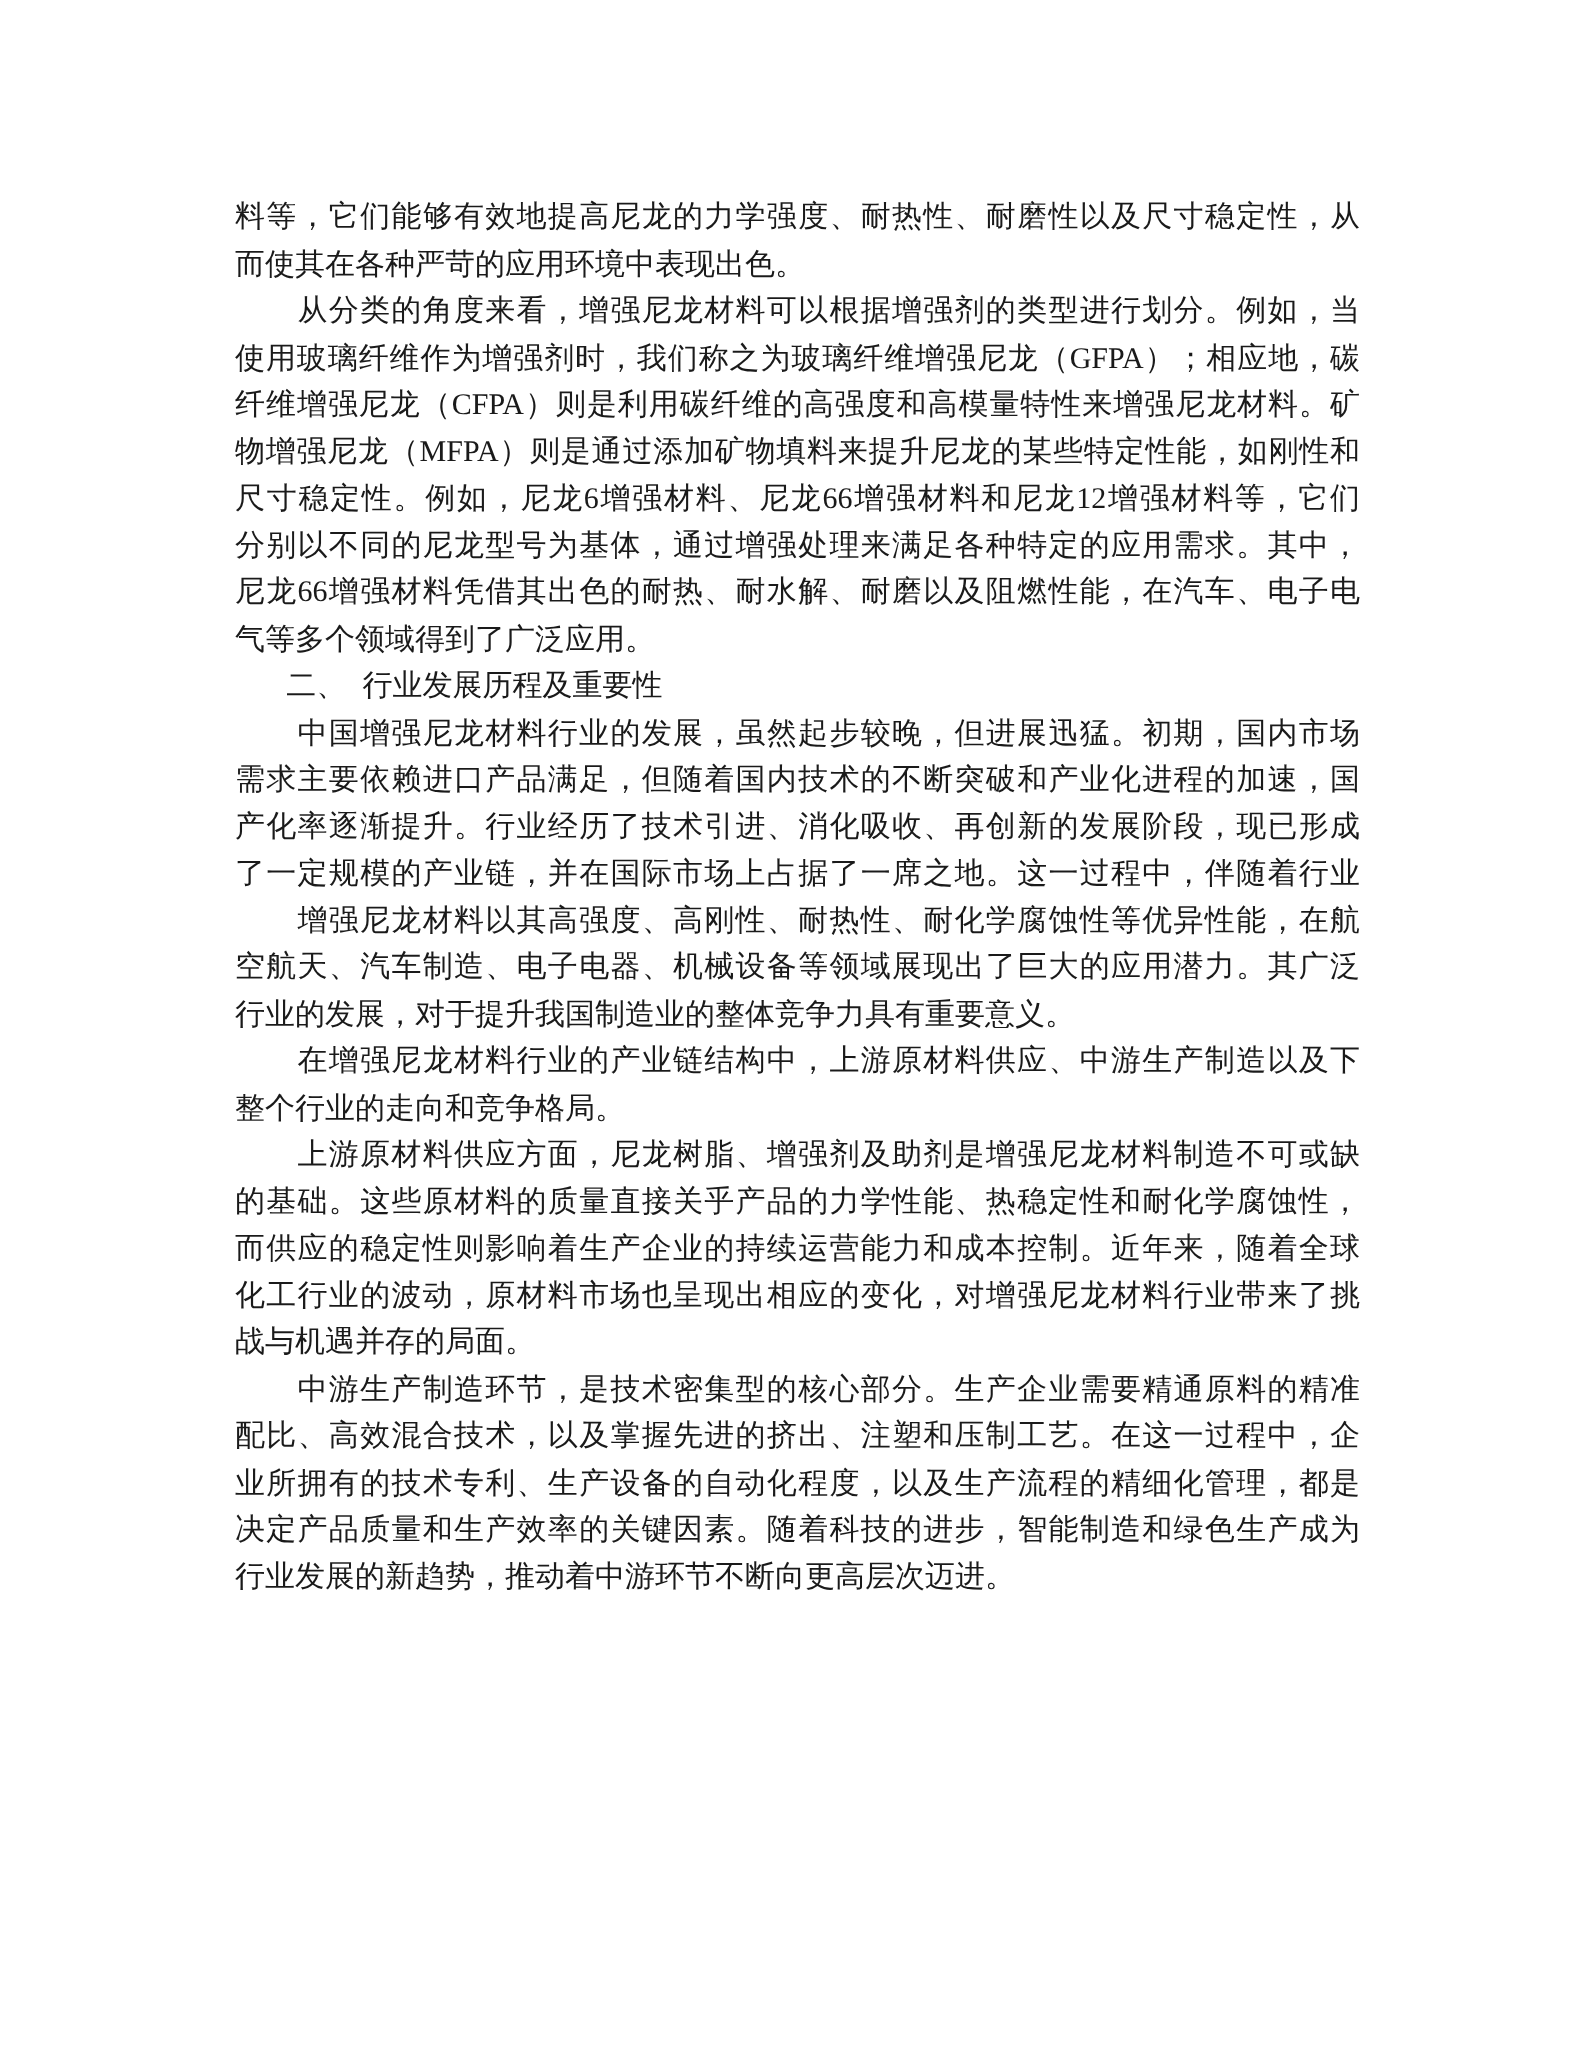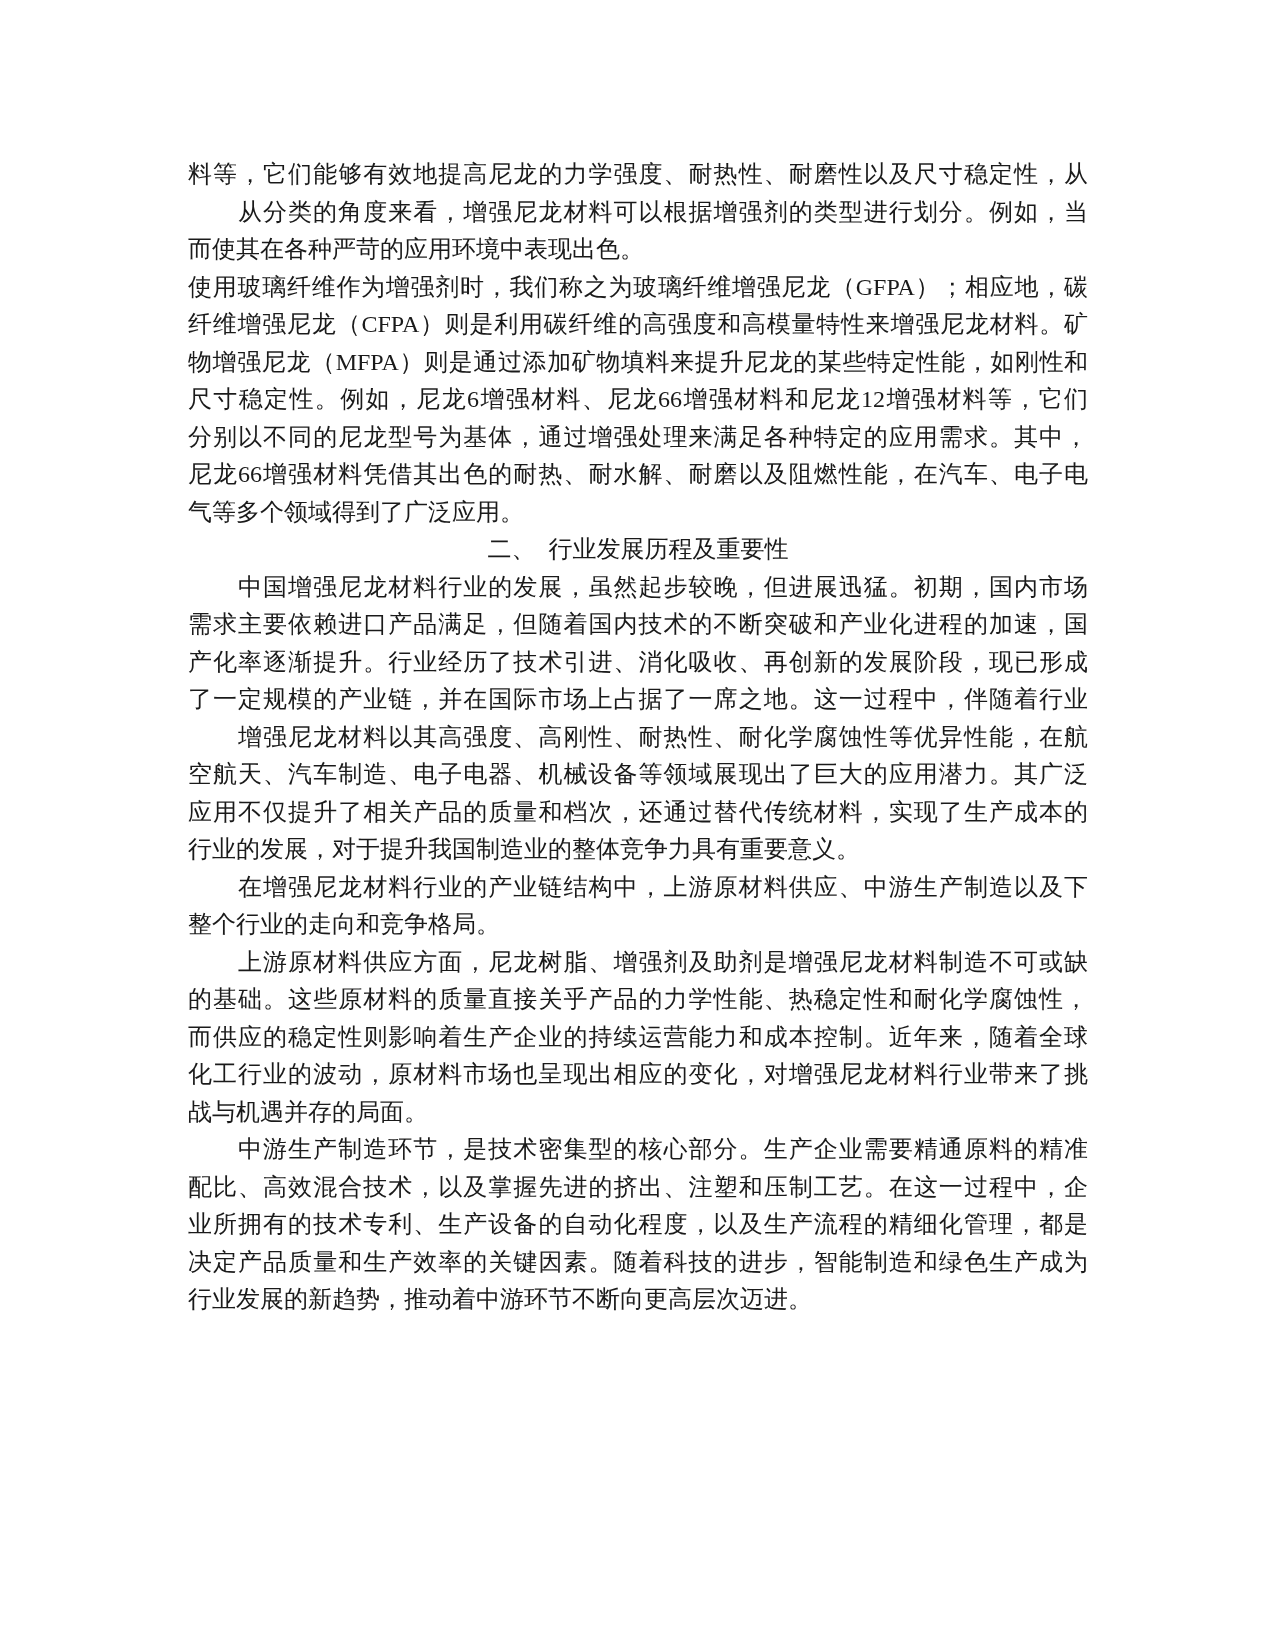--- a/index.html
+++ b/index.html
@@ -42,54 +42,54 @@
   
   .indent {
     text-indent: 50px;
   }
   
   .end {
     text-align: left;
   }
   
   .heading {
-    text-align: center;
+    text-align: left;
+    margin-left: 41px;
   }
   .heading .ht {
     margin-left: 13px;
   }
 </style>
 </head>
 <body>
 
 <div class="page">
   <div class="textblock">
 
     <div class="line full">料等，它们能够有效地提高尼龙的力学强度、耐热性、耐磨性以及尺寸稳定性，从</div>
+    <div class="line end">而使其在各种严苛的应用环境中表现出色。</div>
     <div class="line full indent">从分类的角度来看，增强尼龙材料可以根据增强剂的类型进行划分。例如，当</div>
-    <div class="line end">而使其在各种严苛的应用环境中表现出色。</div>
     <div class="line full">使用玻璃纤维作为增强剂时，我们称之为玻璃纤维增强尼龙（GFPA）；相应地，碳</div>
     <div class="line full">纤维增强尼龙（CFPA）则是利用碳纤维的高强度和高模量特性来增强尼龙材料。矿</div>
     <div class="line full">物增强尼龙（MFPA）则是通过添加矿物填料来提升尼龙的某些特定性能，如刚性和</div>
     <div class="line full">尺寸稳定性。例如，尼龙6增强材料、尼龙66增强材料和尼龙12增强材料等，它们</div>
     <div class="line full">分别以不同的尼龙型号为基体，通过增强处理来满足各种特定的应用需求。其中，</div>
     <div class="line full">尼龙66增强材料凭借其出色的耐热、耐水解、耐磨以及阻燃性能，在汽车、电子电</div>
     <div class="line end">气等多个领域得到了广泛应用。</div>
 
     <div class="line heading">
       <span>二、</span><span class="ht">行业发展历程及重要性</span>
     </div>
 
     <div class="line full indent">中国增强尼龙材料行业的发展，虽然起步较晚，但进展迅猛。初期，国内市场</div>
     <div class="line full">需求主要依赖进口产品满足，但随着国内技术的不断突破和产业化进程的加速，国</div>
     <div class="line full">产化率逐渐提升。行业经历了技术引进、消化吸收、再创新的发展阶段，现已形成</div>
     <div class="line full">了一定规模的产业链，并在国际市场上占据了一席之地。这一过程中，伴随着行业</div>
     <div class="line full indent">增强尼龙材料以其高强度、高刚性、耐热性、耐化学腐蚀性等优异性能，在航</div>
     <div class="line full">空航天、汽车制造、电子电器、机械设备等领域展现出了巨大的应用潜力。其广泛</div>
-    <div class="line full">应用不仅提升了相关产品的质量和档次，还通过替代传统材料，实现了生产成本的</div>
     <div class="line end">行业的发展，对于提升我国制造业的整体竞争力具有重要意义。</div>
 
 
     <div class="line full indent">在增强尼龙材料行业的产业链结构中，上游原材料供应、中游生产制造以及下</div>
     <div class="line end">整个行业的走向和竞争格局。</div>
     <div class="line full indent">上游原材料供应方面，尼龙树脂、增强剂及助剂是增强尼龙材料制造不可或缺</div>
     <div class="line full">的基础。这些原材料的质量直接关乎产品的力学性能、热稳定性和耐化学腐蚀性，</div>
     <div class="line full">而供应的稳定性则影响着生产企业的持续运营能力和成本控制。近年来，随着全球</div>
     <div class="line full">化工行业的波动，原材料市场也呈现出相应的变化，对增强尼龙材料行业带来了挑</div>
     <div class="line end">战与机遇并存的局面。</div>

